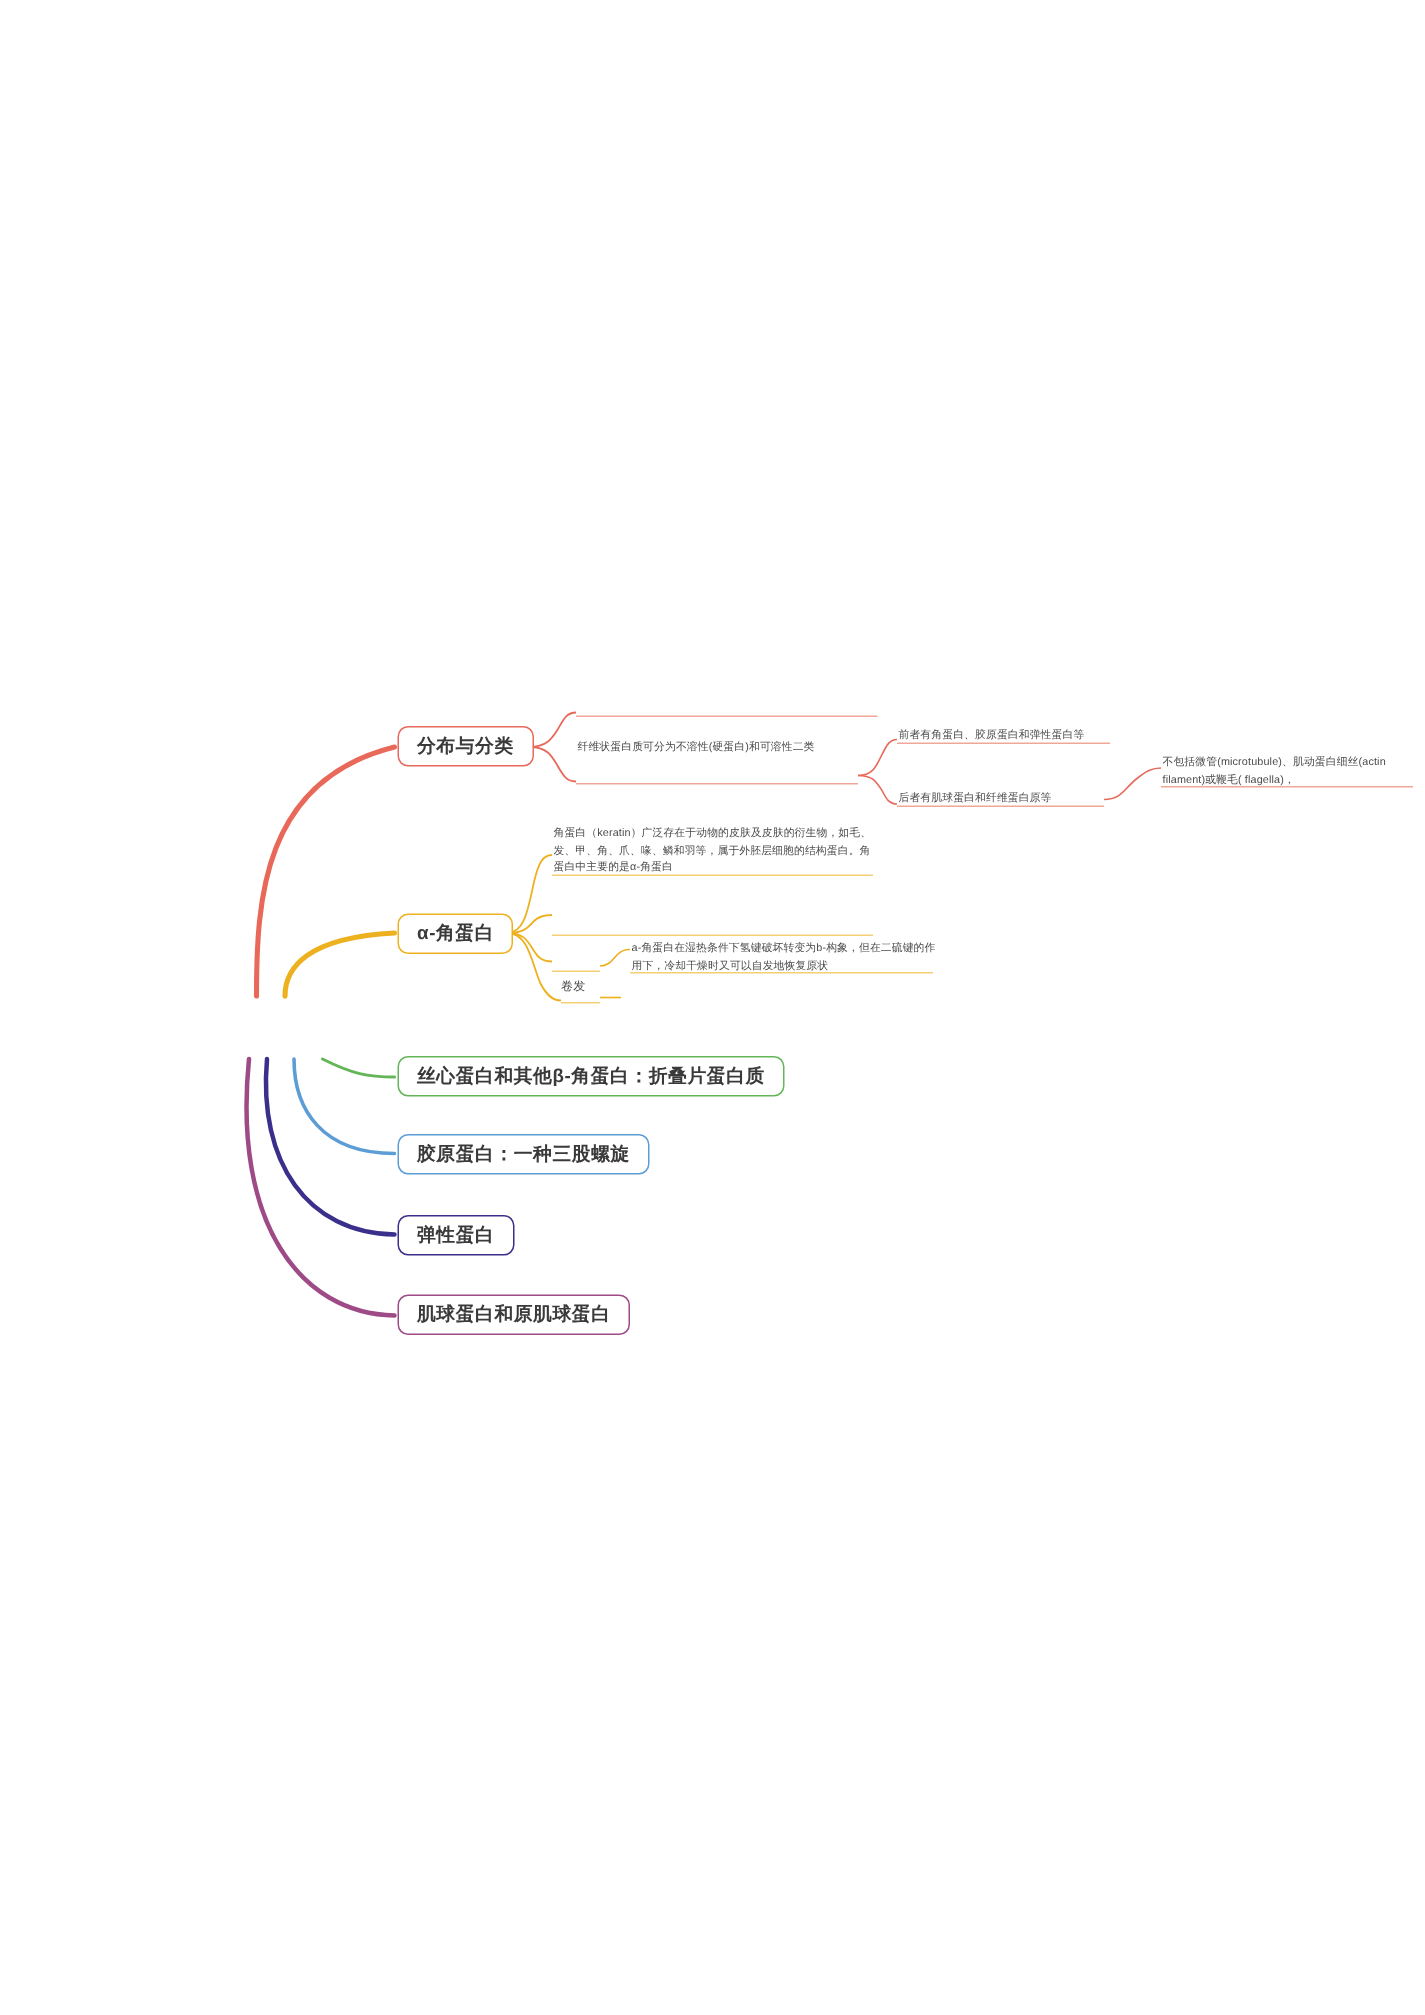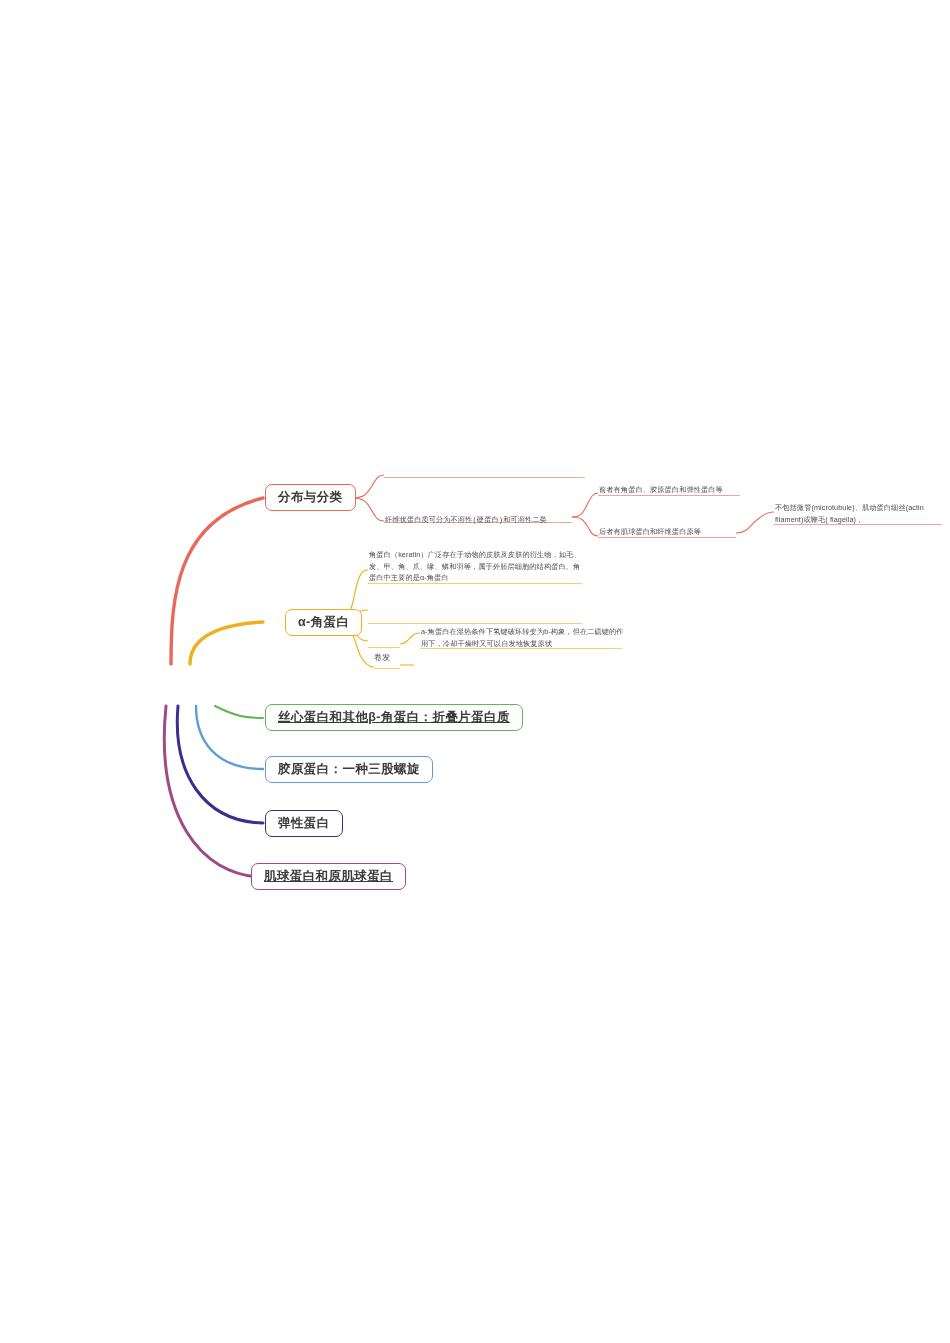--- a/index.html
+++ b/index.html
@@ -65,21 +65,21 @@
     font-weight: bold;
     padding: 0 12px;
     height: 27px;
     letter-spacing: 0.4px;
   }
   #n-fenbu      { left: 265px; top: 484px; border-color: #e8695a; color: #3a3a3a; }
   #n-alpha      { left: 265px; top: 609px; border-color: #edb11f; color: #3a3a3a; }
   #n-sixin      { left: 265px; top: 704px; border-color: #63b558; color: #3a3a3a; }
   #n-jiaoyuan   { left: 265px; top: 756px; border-color: #5c9dd6; color: #3a3a3a; }
   #n-tanxing    { left: 265px; top: 810px; border-color: #3b2f8c; color: #3a3a3a; }
-  #n-jiqiu      { left: 251px; top: 863px; border-color: #9e4a86; color: #3a3a3a; text-decoration: underline; }
+  #n-jiqiu      { left: 265px; top: 863px; border-color: #9e4a86; color: #3a3a3a; }
 
   
   .leaf {
     position: absolute;
     font-size: 7.2px;
     line-height: 11.5px;
     color: #4a4a4a;
     letter-spacing: 0.1px;
     box-sizing: border-box;
     padding-bottom: 1px;
@@ -147,42 +147,42 @@
     <line x1="420" y1="648.5" x2="622" y2="648.5" stroke="#f3cf76" stroke-width="1.1"></line>
 
     <path d="M400,665 C408,665 410,665 414,665" fill="none" stroke="#edb11f" stroke-width="1.1"></path>
   </svg>
 
 
   <div class="node l1" id="n-fenbu" style="border-color: rgb(232, 105, 90);">
     <span>分布与分类</span>
   </div>
 
-  <div class="node l1" id="n-alpha" style="border-color: rgb(237, 177, 31); margin-left: 20px;">
+  <div class="node l1" id="n-alpha" style="border-color: rgb(237, 177, 31);">
     <span>α-角蛋白</span>
   </div>
 
-  <div class="node l1" id="n-sixin" style="border-color: rgb(99, 181, 88); text-decoration: underline;">
+  <div class="node l1" id="n-sixin" style="border-color: rgb(99, 181, 88);">
     <span>丝心蛋白和其他β-角蛋白：折叠片蛋白质</span>
   </div>
 
   <div class="node l1" id="n-jiaoyuan" style="border-color: rgb(92, 157, 214);">
     <span>胶原蛋白：一种三股螺旋</span>
   </div>
 
   <div class="node l1" id="n-tanxing" style="border-color: rgb(59, 47, 140);">
     <span>弹性蛋白</span>
   </div>
 
   <div class="node l1" id="n-jiqiu" style="border-color: rgb(158, 74, 134);">
     <span>肌球蛋白和原肌球蛋白</span>
   </div>
 
 
-  <div class="leaf" style="left:385px; top:515px; width:190px;font-family:Liberation Mono, monospace;">纤维状蛋白质可分为不溶性(硬蛋白)和可溶性二类</div>
+  <div class="leaf" style="left:385px; top:492px; width:190px;">纤维状蛋白质可分为不溶性(硬蛋白)和可溶性二类</div>
 
   <div class="leaf" style="left:599px; top:484px; width:145px;">前者有角蛋白、胶原蛋白和弹性蛋白等</div>
 
   <div class="leaf" style="left:599px; top:526px; width:140px;">后者有肌球蛋白和纤维蛋白原等</div>
 
   <div class="leaf" style="left:775px; top:502px; width:168px;">不包括微管(microtubule)、肌动蛋白细丝(actin filament)或鞭毛( flagella)，</div>
 
   <div class="leaf" style="left:369px; top:549px; width:215px;">角蛋白（keratin）广泛存在于动物的皮肤及皮肤的衍生物，如毛、发、甲、角、爪、喙、鳞和羽等，属于外胚层细胞的结构蛋白。角蛋白中主要的是α-角蛋白</div>
 
 

